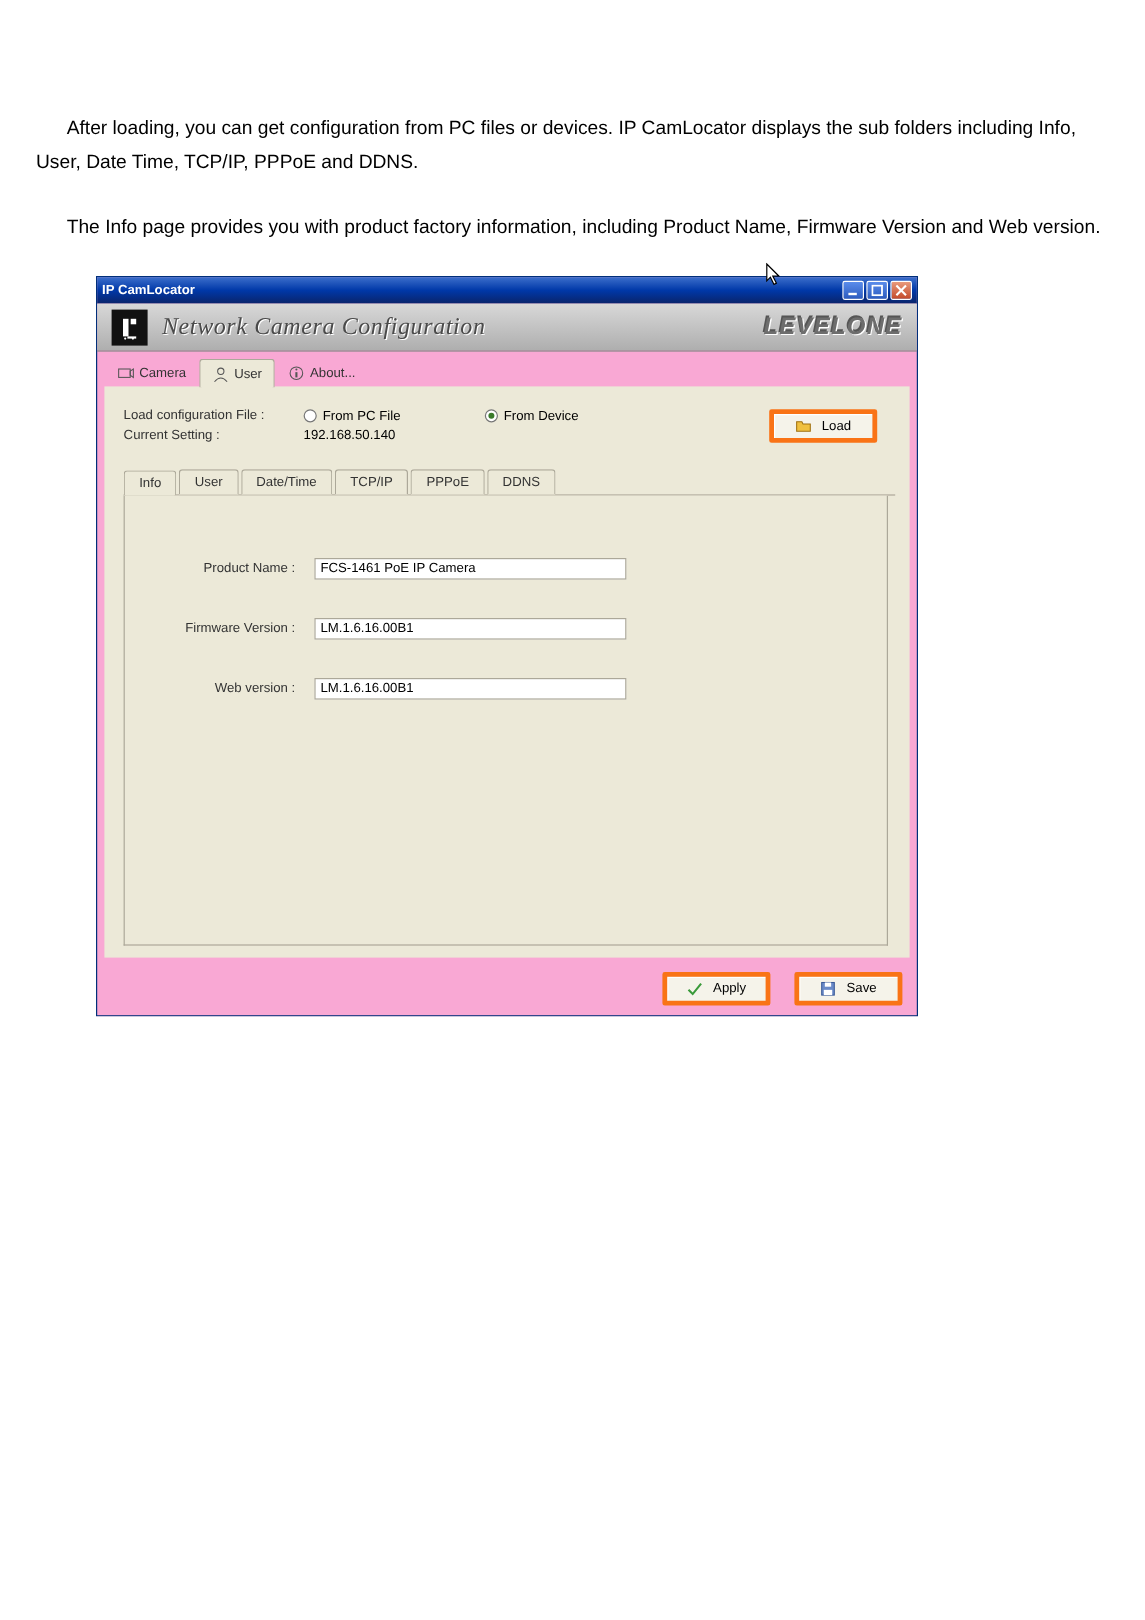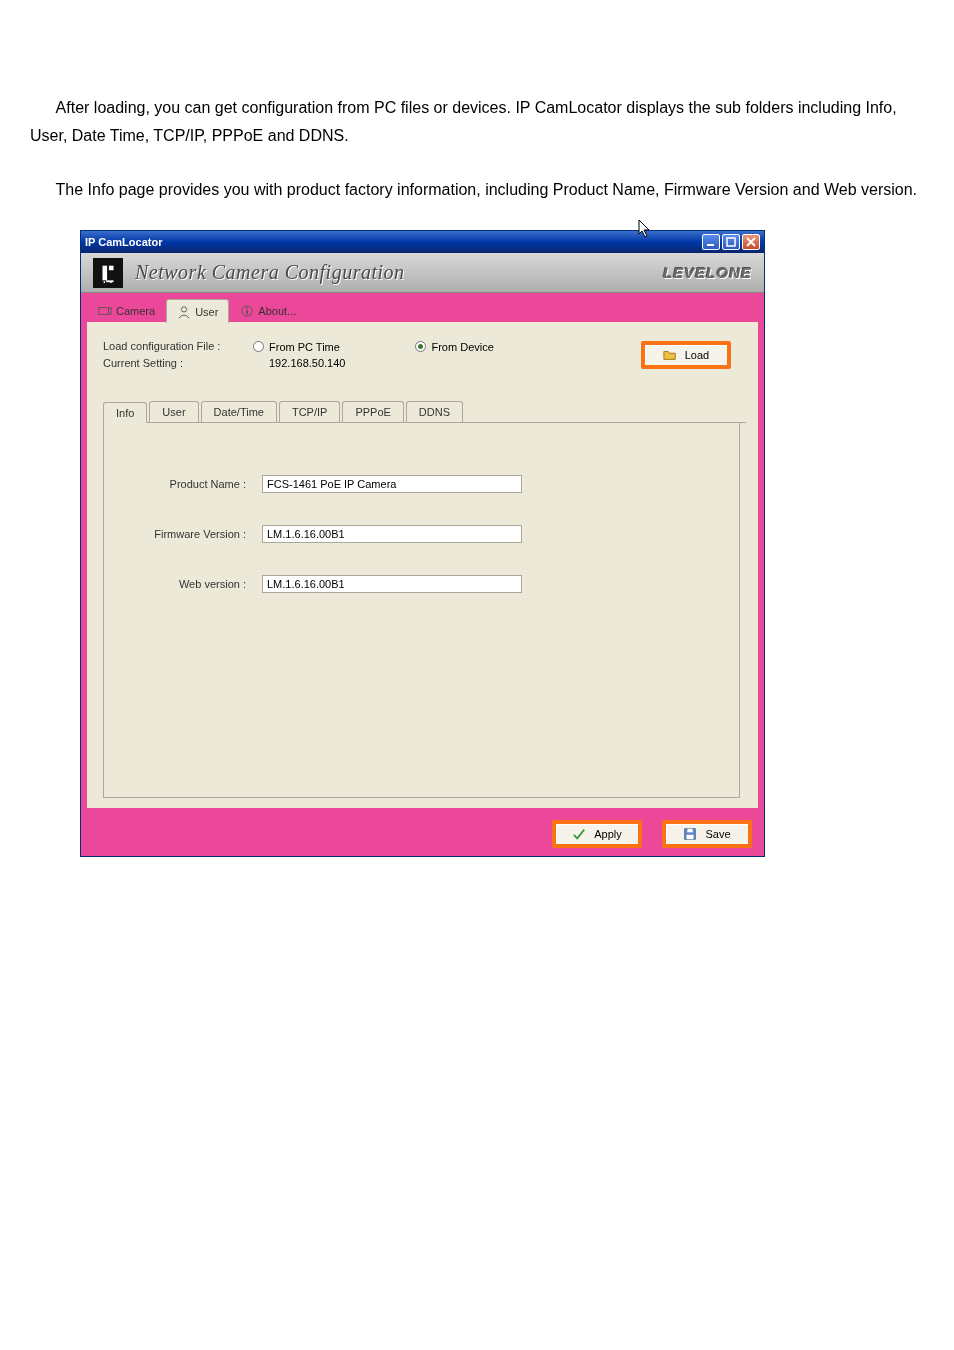--- a/index.html
+++ b/index.html
@@ -14,21 +14,21 @@
   font-size: 16px;
   line-height: 1.75;
   margin-bottom: 26px;
   text-indent: 1.6em;
   margin-top: 24px;
 }
 .app-window {
   width: 685px;
   margin: 0 0 0 50px;
   border: 1px solid #002f7a;
-  background: #ec4899;
+  background: #f9a8d4;
   font-size: 11px;
 }
 .title-bar {
   height: 22px;
   background: linear-gradient(to bottom, #3b6ecb, #0038a8 50%, #0a246a);
   display: flex;
   align-items: center;
   padding: 0 4px;
   color: #fff;
   font-weight: bold;
@@ -64,21 +64,21 @@
   font-family: Georgia, 'Times New Roman', serif;
   font-size: 20px;
   font-style: italic;
   color: #4a4a4a;
   text-shadow: 1px 1px 0 #fff;
   letter-spacing: 0.5px;
 }
 .brand-right {
   font-style: italic;
   font-weight: bold;
-  font-size: 15px;
+  font-size: 20px;
   color: #6d6d6d;
   text-shadow: 1px 1px 0 #fff, -1px -1px 0 #555;
   letter-spacing: 1px;
 }
 .outer-tabs {
   display: flex;
   margin-top: 6px;
   padding-left: 6px;
 }
 .otab {
@@ -118,21 +118,21 @@
 .radio-dot.checked::after { content:""; width:5px; height:5px; background:#3a7a2a; border-radius:50%; }
 .win-button {
   display: inline-flex; align-items: center; justify-content: center; gap: 8px;
   border: 4px solid #f97316; background: #f5f3ea;
   padding: 3px 0; font-size: 11px; width: 90px;
   border-radius: 2px; box-shadow: inset 1px 1px 0 #fff;
 }
 .win-button svg { width: 14px; height: 14px; }
 .inner-tabs {
   display: flex;
-  margin: 28px 0 0 4px;
+  margin: 18px 0 0 4px;
   border-bottom: 1px solid #aca899;
 }
 .itab {
   padding: 4px 12px;
   font-size: 11px;
   border: 1px solid #aca899;
   border-bottom: none;
   background: #ece9d8;
   border-radius: 3px 3px 0 0;
   margin-right: 2px;
@@ -242,23 +242,23 @@
 
     <div class="load-row">
       <div class="load-left">
         <div>Load configuration File :</div>
         <div>Current Setting :</div>
       </div>
       <div class="load-mid">
         <div class="radio-wrap">
           <div class="radio-item">
             <span class="radio-dot"></span>
-            <span>From PC Time</span>
+            <span>From PC File</span>
           </div>
-          <div style="margin-left:16px">192.168.50.140</div>
+          <div style="">192.168.50.140</div>
         </div>
         <div class="radio-item">
           <span class="radio-dot checked"></span>
           <span>From Device</span>
         </div>
       </div>
       <div class="win-button">
         <svg viewBox="0 0 16 16">
             <path d="M1 4 L6 4 L7 6 L14 6 L14 13 L1 13 Z" fill="#f0c040" stroke="#a07010"></path>
           </svg>

